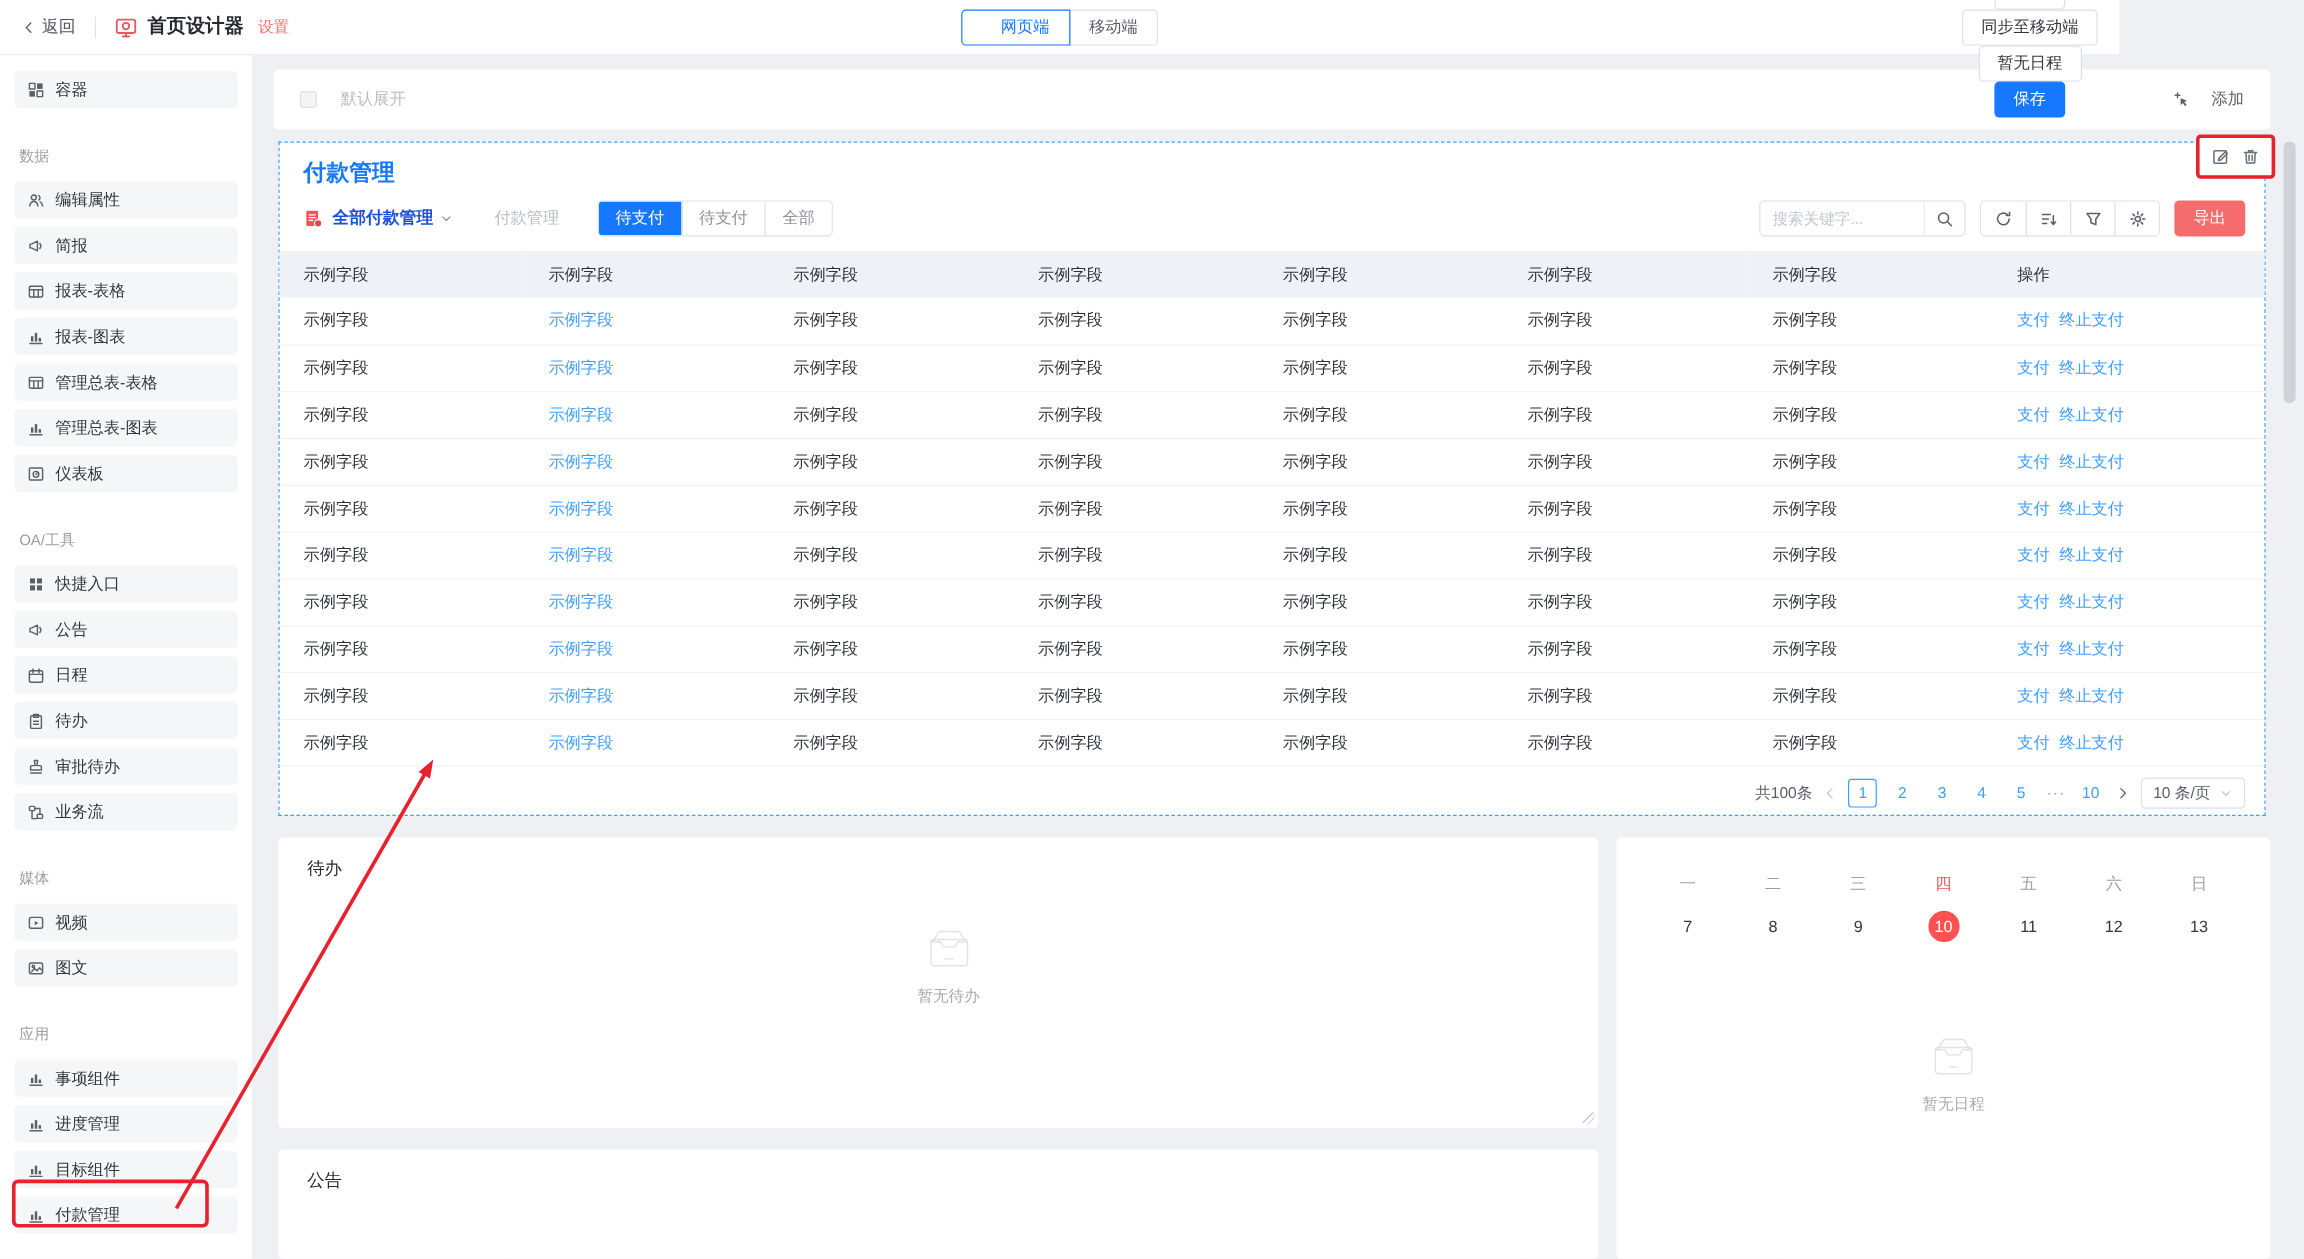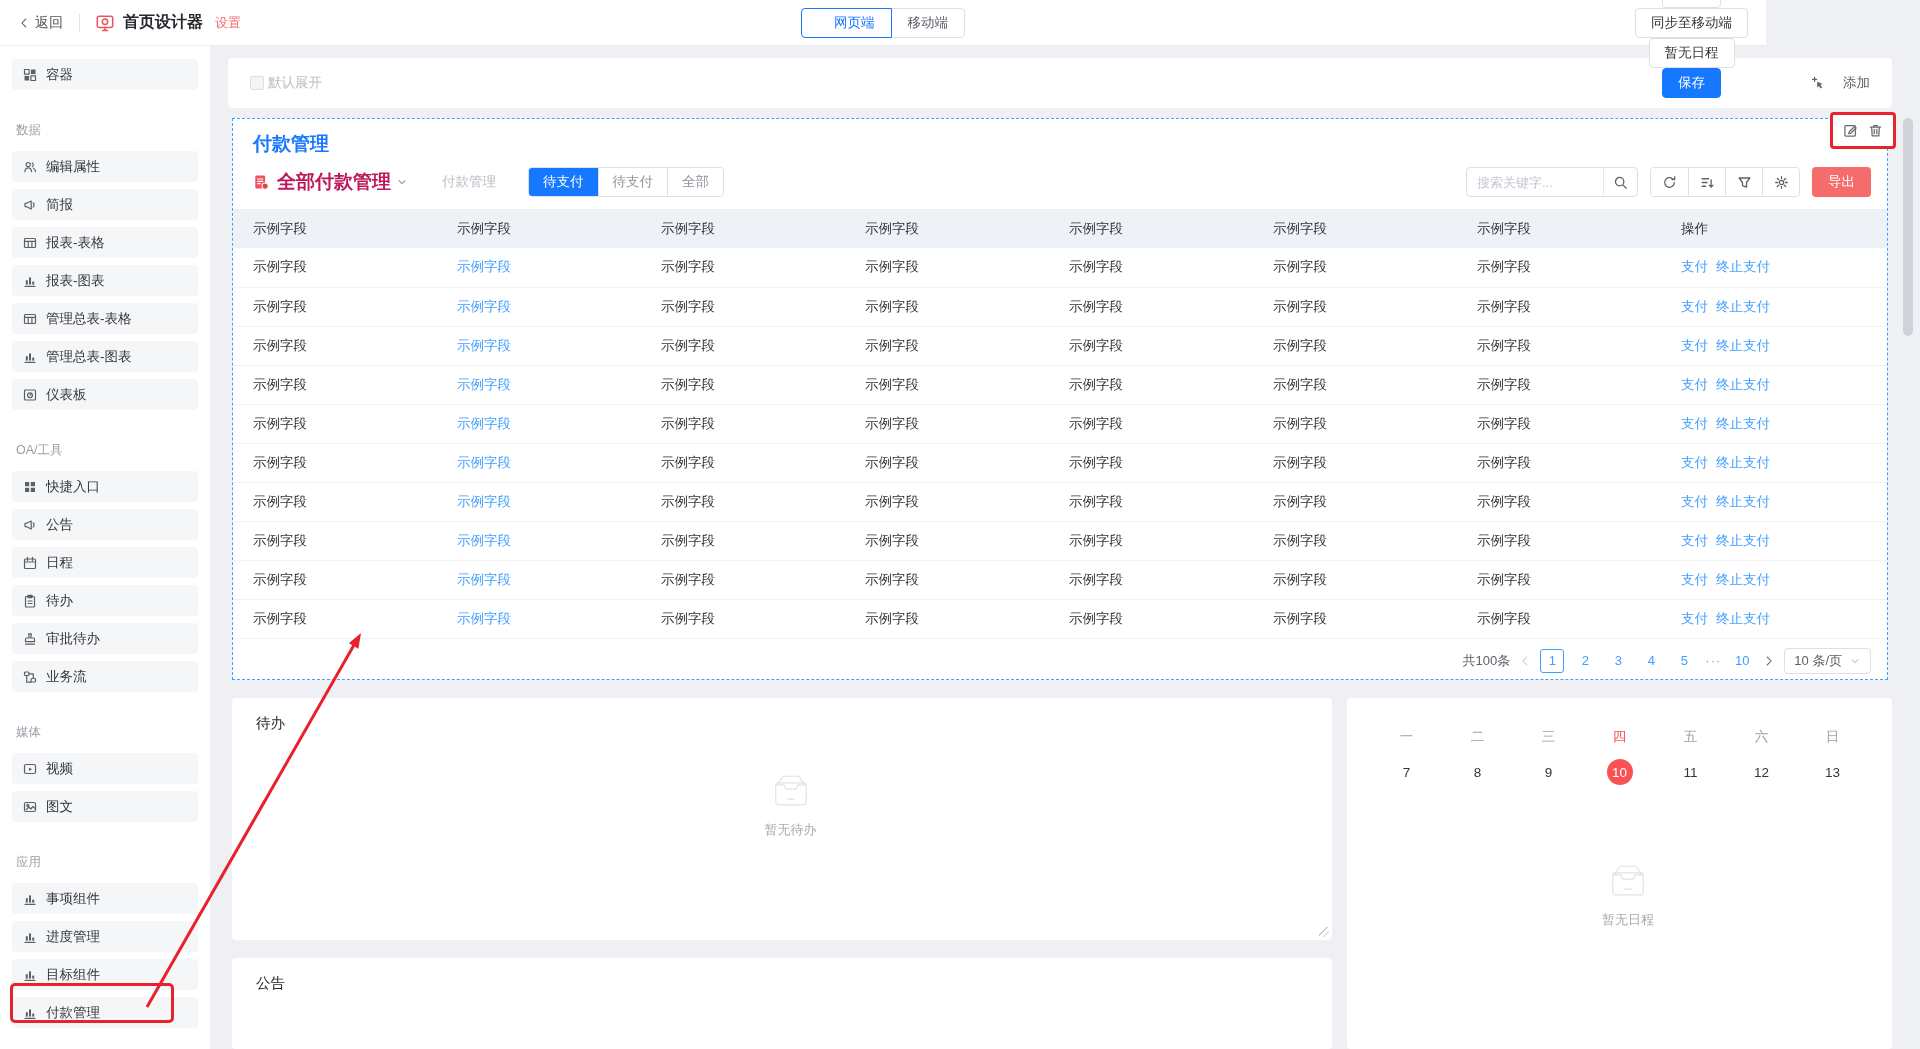--- a/index.html
+++ b/index.html
@@ -38,30 +38,30 @@
   .sidebar { position:absolute; left:0; top:46px; bottom:0; width:211px; background:#fff;
     border-right:1px solid #eceef1; padding-top:6px; overflow:hidden; }
   .sb-sec { margin:32px 0 12px 16px; font-size:12.5px; color:#9a9ea6; }
   .sb-item { display:flex; align-items:center; gap:9px; height:31px; margin:7px 12px; padding:0 11px;
     background:#f5f6f8; border-radius:4px; font-size:13.5px; color:#33363c; cursor:pointer; }
   .sb-ic { color:#5c6066; }
 
   
   .toolbar-card { position:absolute; left:228px; top:58px; width:1664px; height:50px; background:#fff;
     border-radius:4px; display:flex; align-items:center; justify-content:space-between; padding:0 22px; }
-  .chk { display:flex; align-items:center; gap:4px; color:#b8bcc3; font-size:13.5px; }
+  .chk { display:flex; align-items:center; gap:20px; color:#b8bcc3; font-size:13.5px; }
   .box { width:14px; height:14px; border:1px solid #dcdfe6; border-radius:2px; background:#f4f5f7; }
   .addlink { display:flex; align-items:center; gap:19px; color:#5a5e66; font-size:13.5px; cursor:pointer; }
 
   
   .panel { position:absolute; left:232px; top:118px; width:1656px; height:562px; background:#fff;
     border:1px dashed #409eff; }
   .pp-title { margin:12px 0 0 20px; font-size:19px; font-weight:bold; color:#1677ff; }
   .pp-row { display:flex; align-items:center; margin:10px 16px 0 20px; height:30px; }
-  .flt-label { font-size:19px; font-weight:bold; color:#be185d; margin-left:8px; cursor:pointer;text-align:center; }
+  .flt-label { font-size:14px; font-weight:bold; color:#1d4ed8; margin-left:8px; cursor:pointer;text-align:center; }
   .chev { color:#8a8f99; margin-left:5px; }
   .subtab { color:#b9bdc4; font-size:13.5px; margin-left:34px; cursor:pointer; }
   .seg { display:flex; height:30px; border:1px solid #dcdfe6; border-radius:4px; overflow:hidden; margin-left:32px; }
   .segt { padding:0 14px; line-height:28px; font-size:13.5px; color:#8d929b; background:#fff;
     border:none; border-left:1px solid #dcdfe6; cursor:pointer; font-family:inherit; }
   .segt:first-child { border-left:none; }
   .segt.active { background:#1677ff; color:#fff; }
   .search { display:flex; align-items:center; height:30px; width:172px; border:1px solid #dcdfe6;
     border-radius:4px; margin-left:auto; background:#fff; }
   .search input { flex:1; min-width:0; border:none; outline:none; padding:0 10px; font-size:13px;

